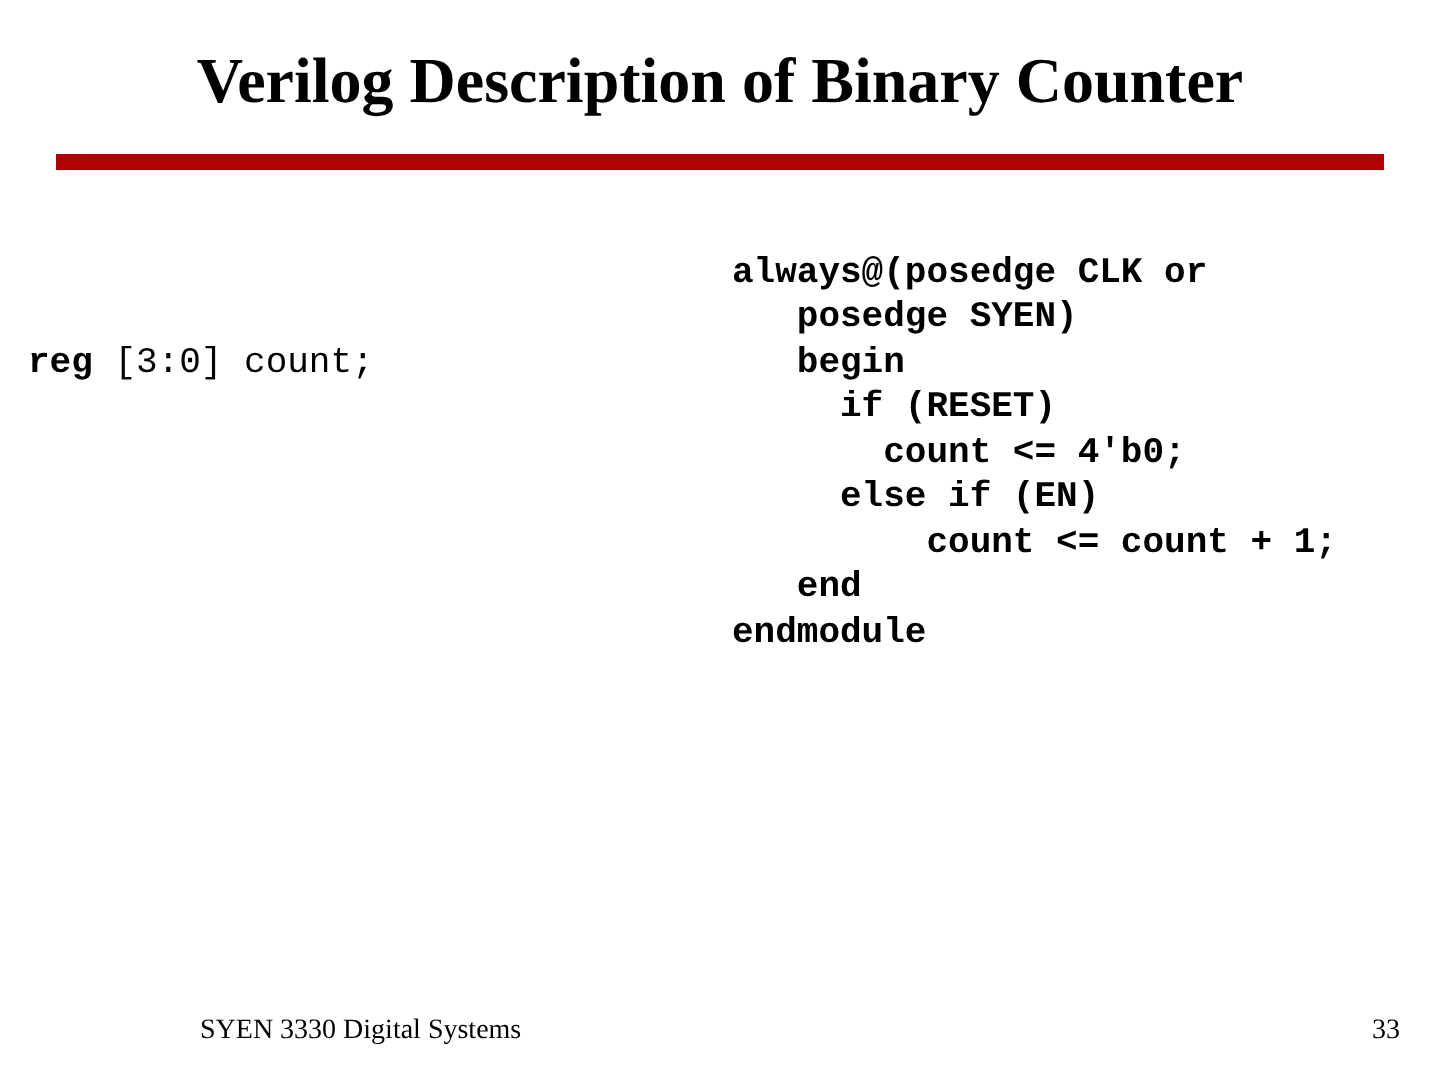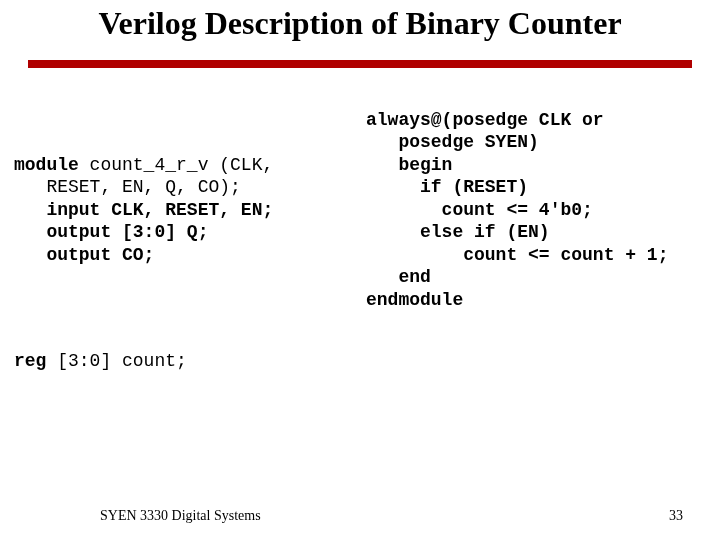--- a/index.html
+++ b/index.html
@@ -14,21 +14,21 @@
   .slide {
     position: relative;
     width: 720px;
     height: 540px;
     box-sizing: border-box;
   }
   .title {
     font-size: 32px;
     font-weight: bold;
     text-align: center;
-    padding-top: 5px;
+    padding-top: 22px;
     padding-bottom: 10px;
     color: #000;
   }
   .rule {
     height: 8px;
     background: #b00000;
     margin: 8px 28px 0 28px;
   }
   .body {
     display: flex;
@@ -60,39 +60,33 @@
     color: #000;
   }
   .footer-left {
     position: absolute;
     left: 100px;
     bottom: 0;
     margin-top: 15px;
   }
   .footer-right {
     position: absolute;
-    right: 37px;
+    right: 20px;
     bottom: 0;
   }
 </style>
 </head>
 <body>
 
 <div class="slide">
   <div class="title">Verilog Description of Binary Counter</div>
   <div class="rule"></div>
 
   <div class="body">
     <div class="col col-left">
-      <div class="block">
-<span><span class="bold">module</span><span> count_4_r_v (CLK,</span></span>
-<span>   RESET, EN, Q, CO);</span>
-<span class="bold">   input CLK, RESET, EN;</span>
-<span class="bold">   output [3:0] Q;</span>
-<span class="bold">   output CO;</span></div>
       <div class="block">
 <span><span class="bold">reg</span><span> [3:0] count;</span></span>
 
 
 </div>
     </div>
 
     <div class="col col-right">
 <span class="bold">always@(posedge CLK or</span>
 <span class="bold">   posedge SYEN)</span>

